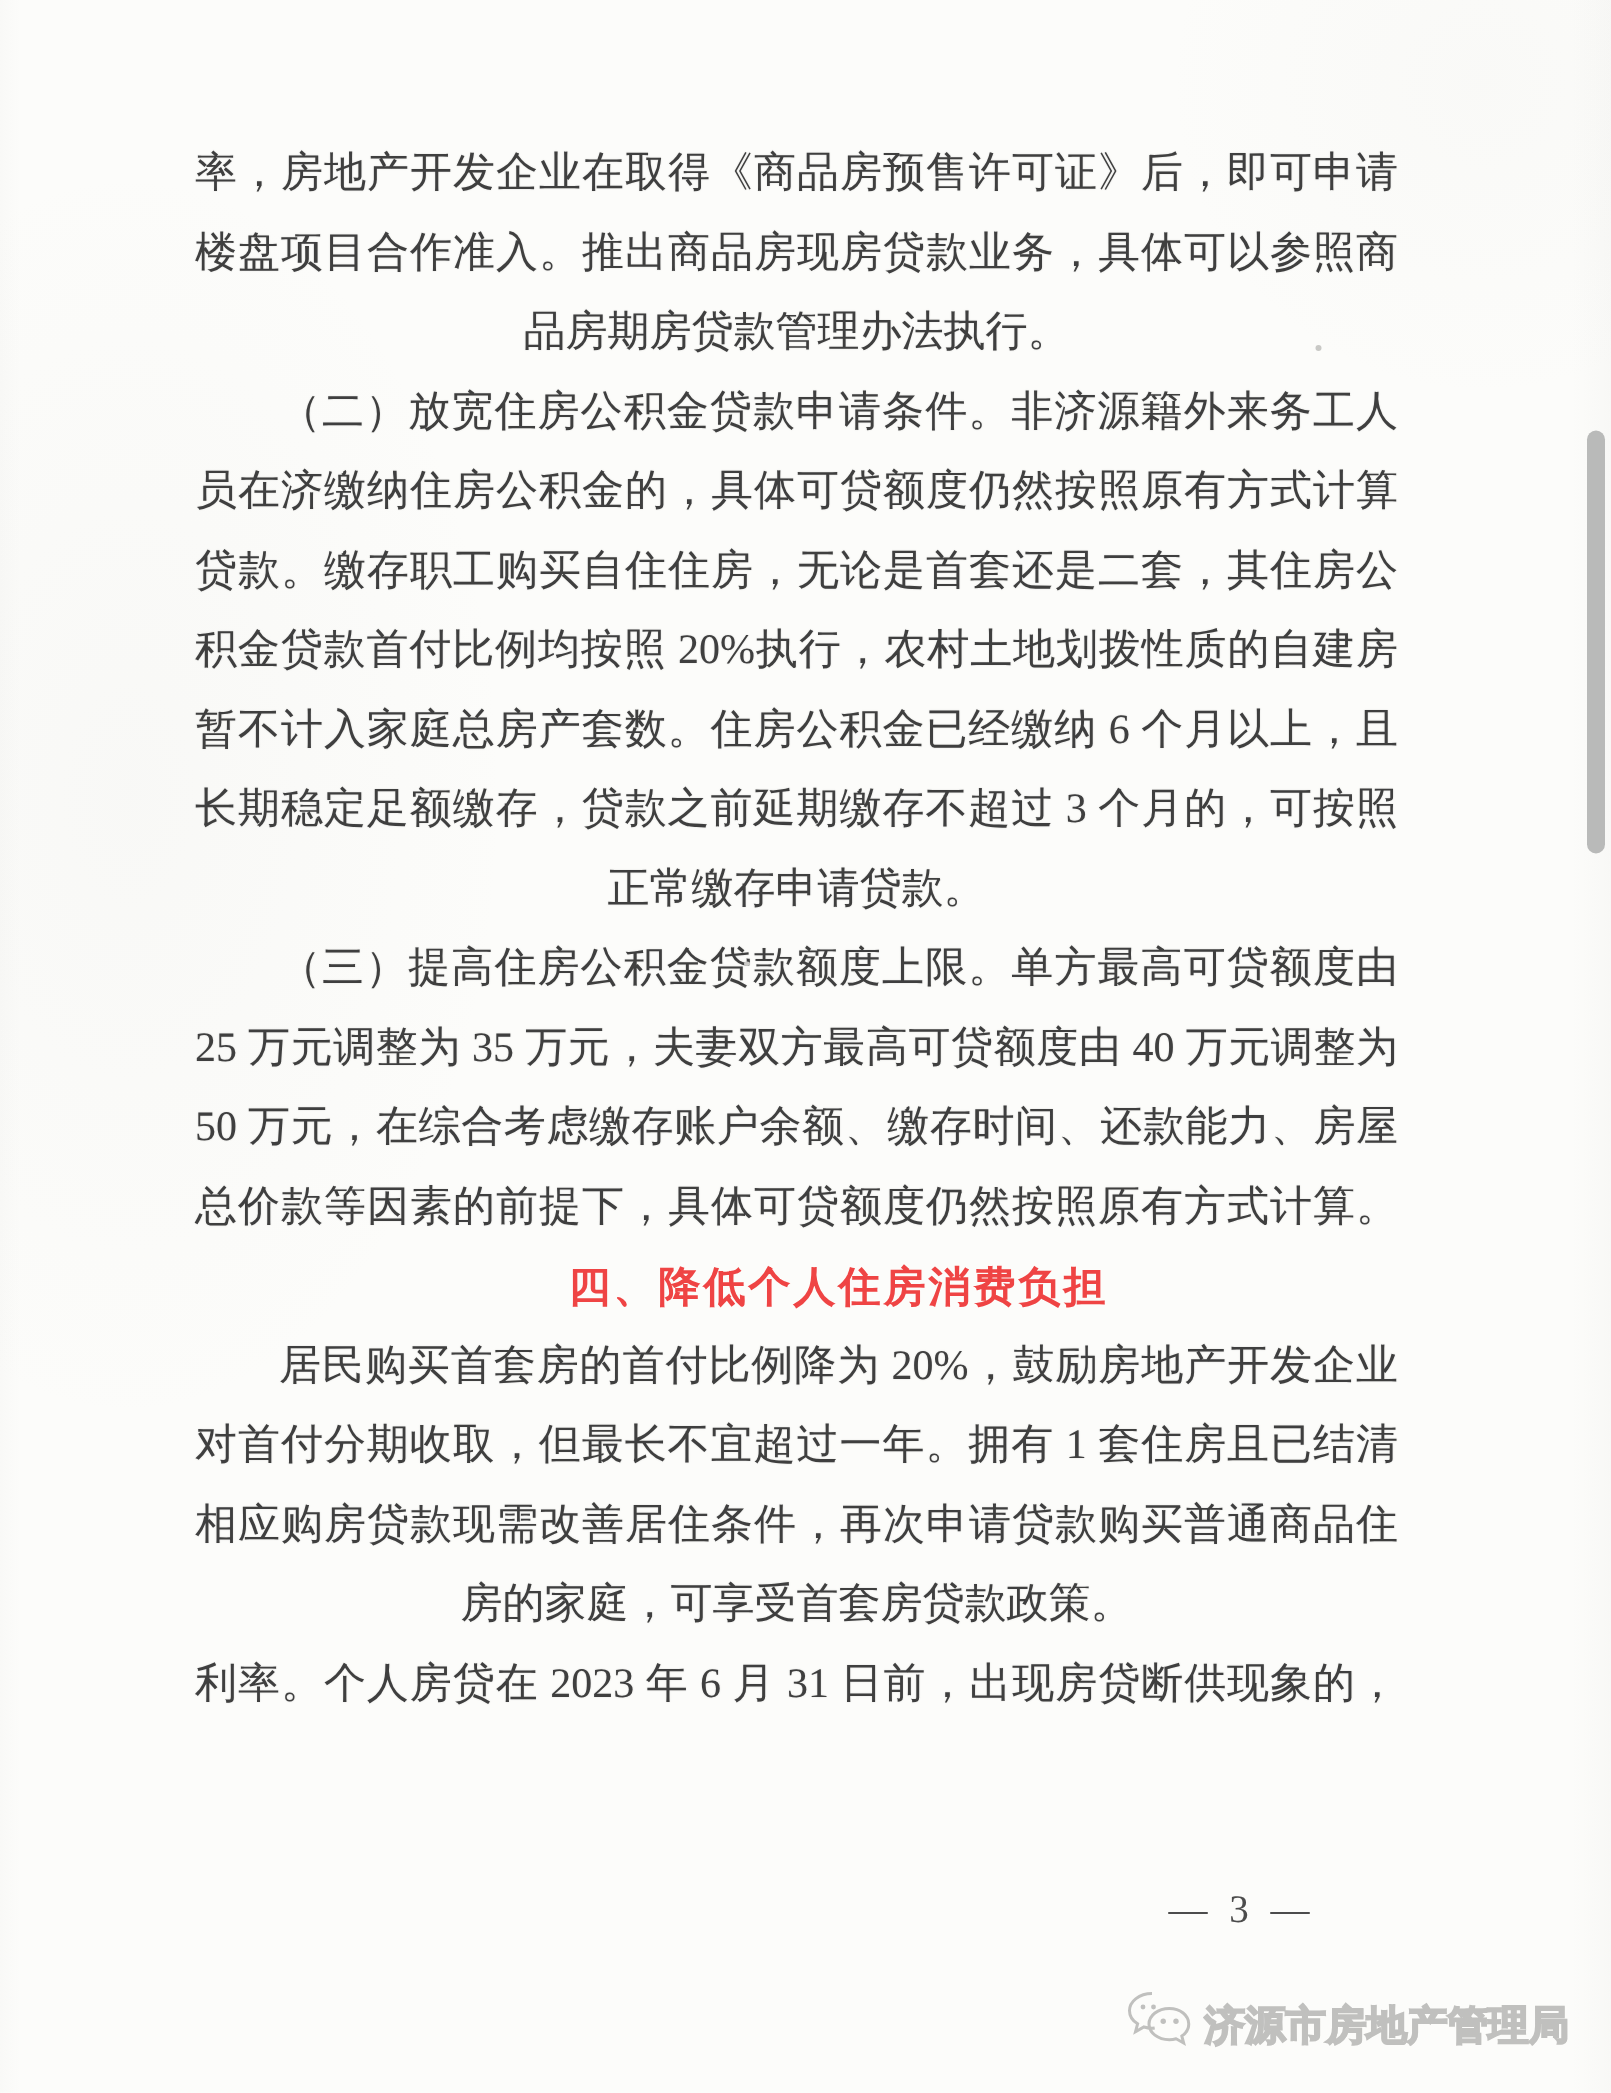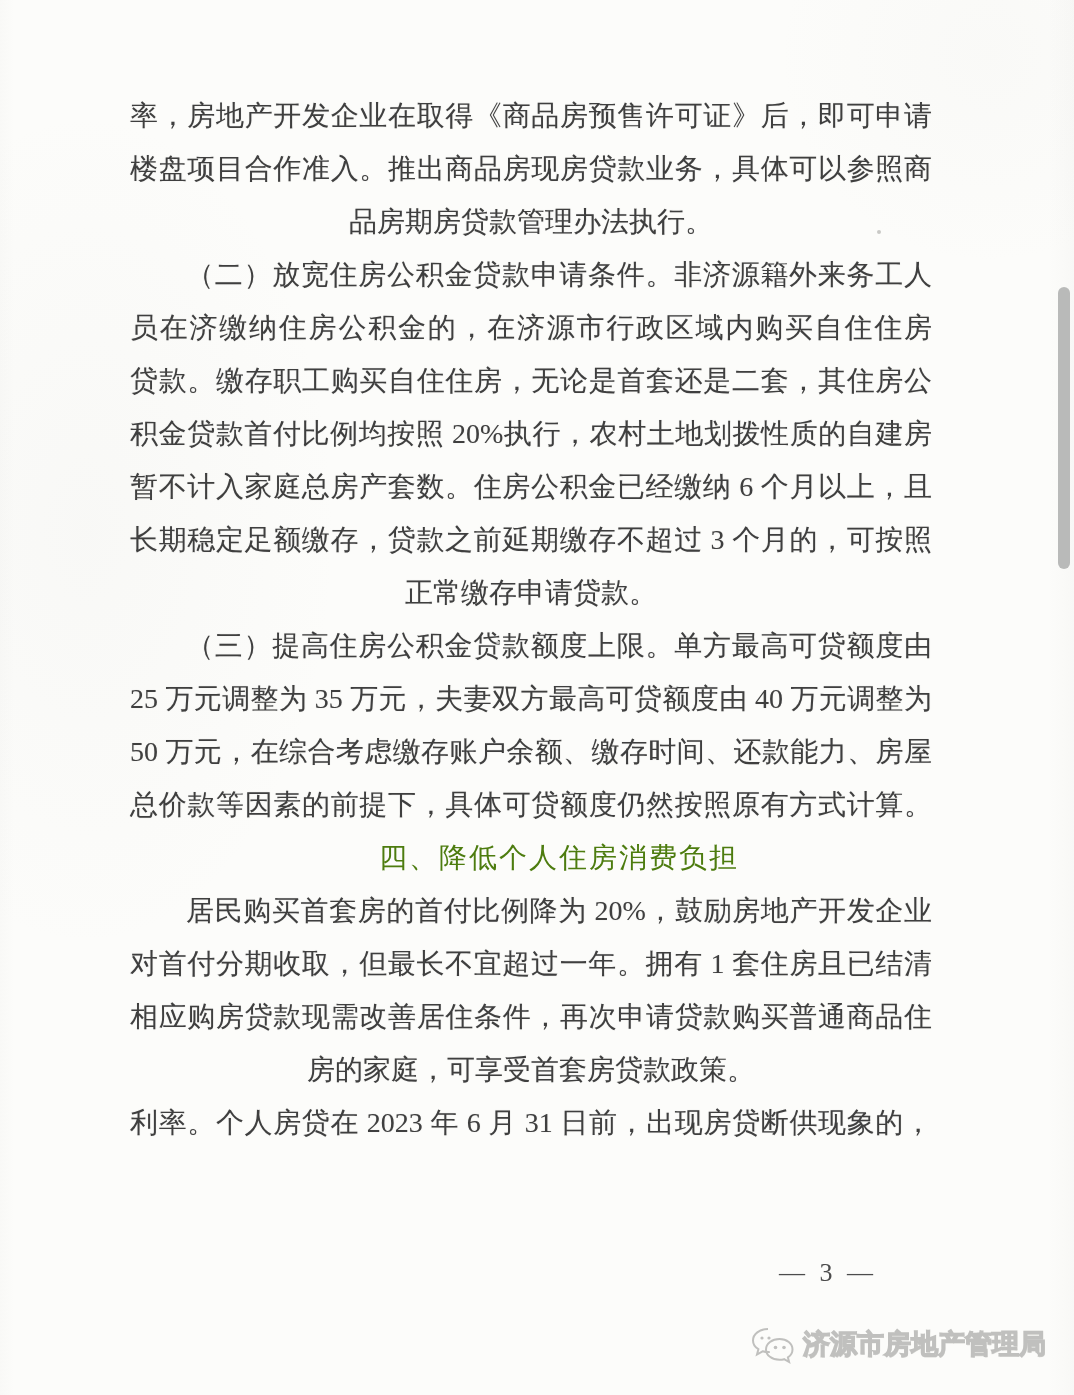--- a/index.html
+++ b/index.html
@@ -39,22 +39,22 @@
     white-space: normal;
     text-align: justify;
     text-align-last: justify;
     text-justify: inter-character;
   }
   .line.indent {
     text-indent: 2em;
   }
   .line.heading {
     font-family: "Liberation Sans", "DejaVu Sans", sans-serif;
-    font-weight: 400;
-    color: #4d7c0f;
+    font-weight: 700;
+    color: #ef4444;
     text-shadow: none;
     letter-spacing: 2px;
   }
 
   
   .page-number {
     position: absolute;
     left: 758px;
     top: 1258px;
     width: 140px;
@@ -74,21 +74,21 @@
     border-radius: 6px;
     background: #b9bab9;
   }
 
   
   .watermark {
     position: absolute;
     left: 750px;
     top: 1326px;
     display: flex;
-    align-items: flex-start;
+    align-items: flex-end;
     gap: 7px;
   }
   .wm-icon {
     display: inline-block;
     width: 46px;
     height: 42px;
   }
   .wm-text {
     font-family: "Liberation Sans", "DejaVu Sans", sans-serif;
     font-size: 27px;
@@ -105,21 +105,21 @@
   .speck.s2 { left: 496px; top: 641px; width: 4px; height: 3px; }
 </style>
 </head>
 <body>
 
 <div class="doc-text">
     <div class="line fill">率，房地产开发企业在取得《商品房预售许可证》后，即可申请</div>
     <div class="line fill">楼盘项目合作准入。推出商品房现房贷款业务，具体可以参照商</div>
     <div class="line">品房期房贷款管理办法执行。</div>
     <div class="line fill indent">（二）放宽住房公积金贷款申请条件。非济源籍外来务工人</div>
-    <div class="line fill">员在济缴纳住房公积金的，在济源市行政区域内购买自住住房</div>
+    <div class="line fill">员在济缴纳住房公积金的，具体可贷额度仍然按照原有方式计算</div>
     <div class="line fill">贷款。缴存职工购买自住住房，无论是首套还是二套，其住房公</div>
     <div class="line fill">积金贷款首付比例均按照 20%执行，农村土地划拨性质的自建房</div>
     <div class="line fill">暂不计入家庭总房产套数。住房公积金已经缴纳 6 个月以上，且</div>
     <div class="line fill">长期稳定足额缴存，贷款之前延期缴存不超过 3 个月的，可按照</div>
     <div class="line">正常缴存申请贷款。</div>
     <div class="line fill indent">（三）提高住房公积金贷款额度上限。单方最高可贷额度由</div>
     <div class="line fill">25 万元调整为 35 万元，夫妻双方最高可贷额度由 40 万元调整为</div>
     <div class="line fill">50 万元，在综合考虑缴存账户余额、缴存时间、还款能力、房屋</div>
     <div class="line fill">总价款等因素的前提下，具体可贷额度仍然按照原有方式计算。</div>
     <div class="line indent heading">四、降低个人住房消费负担</div>

